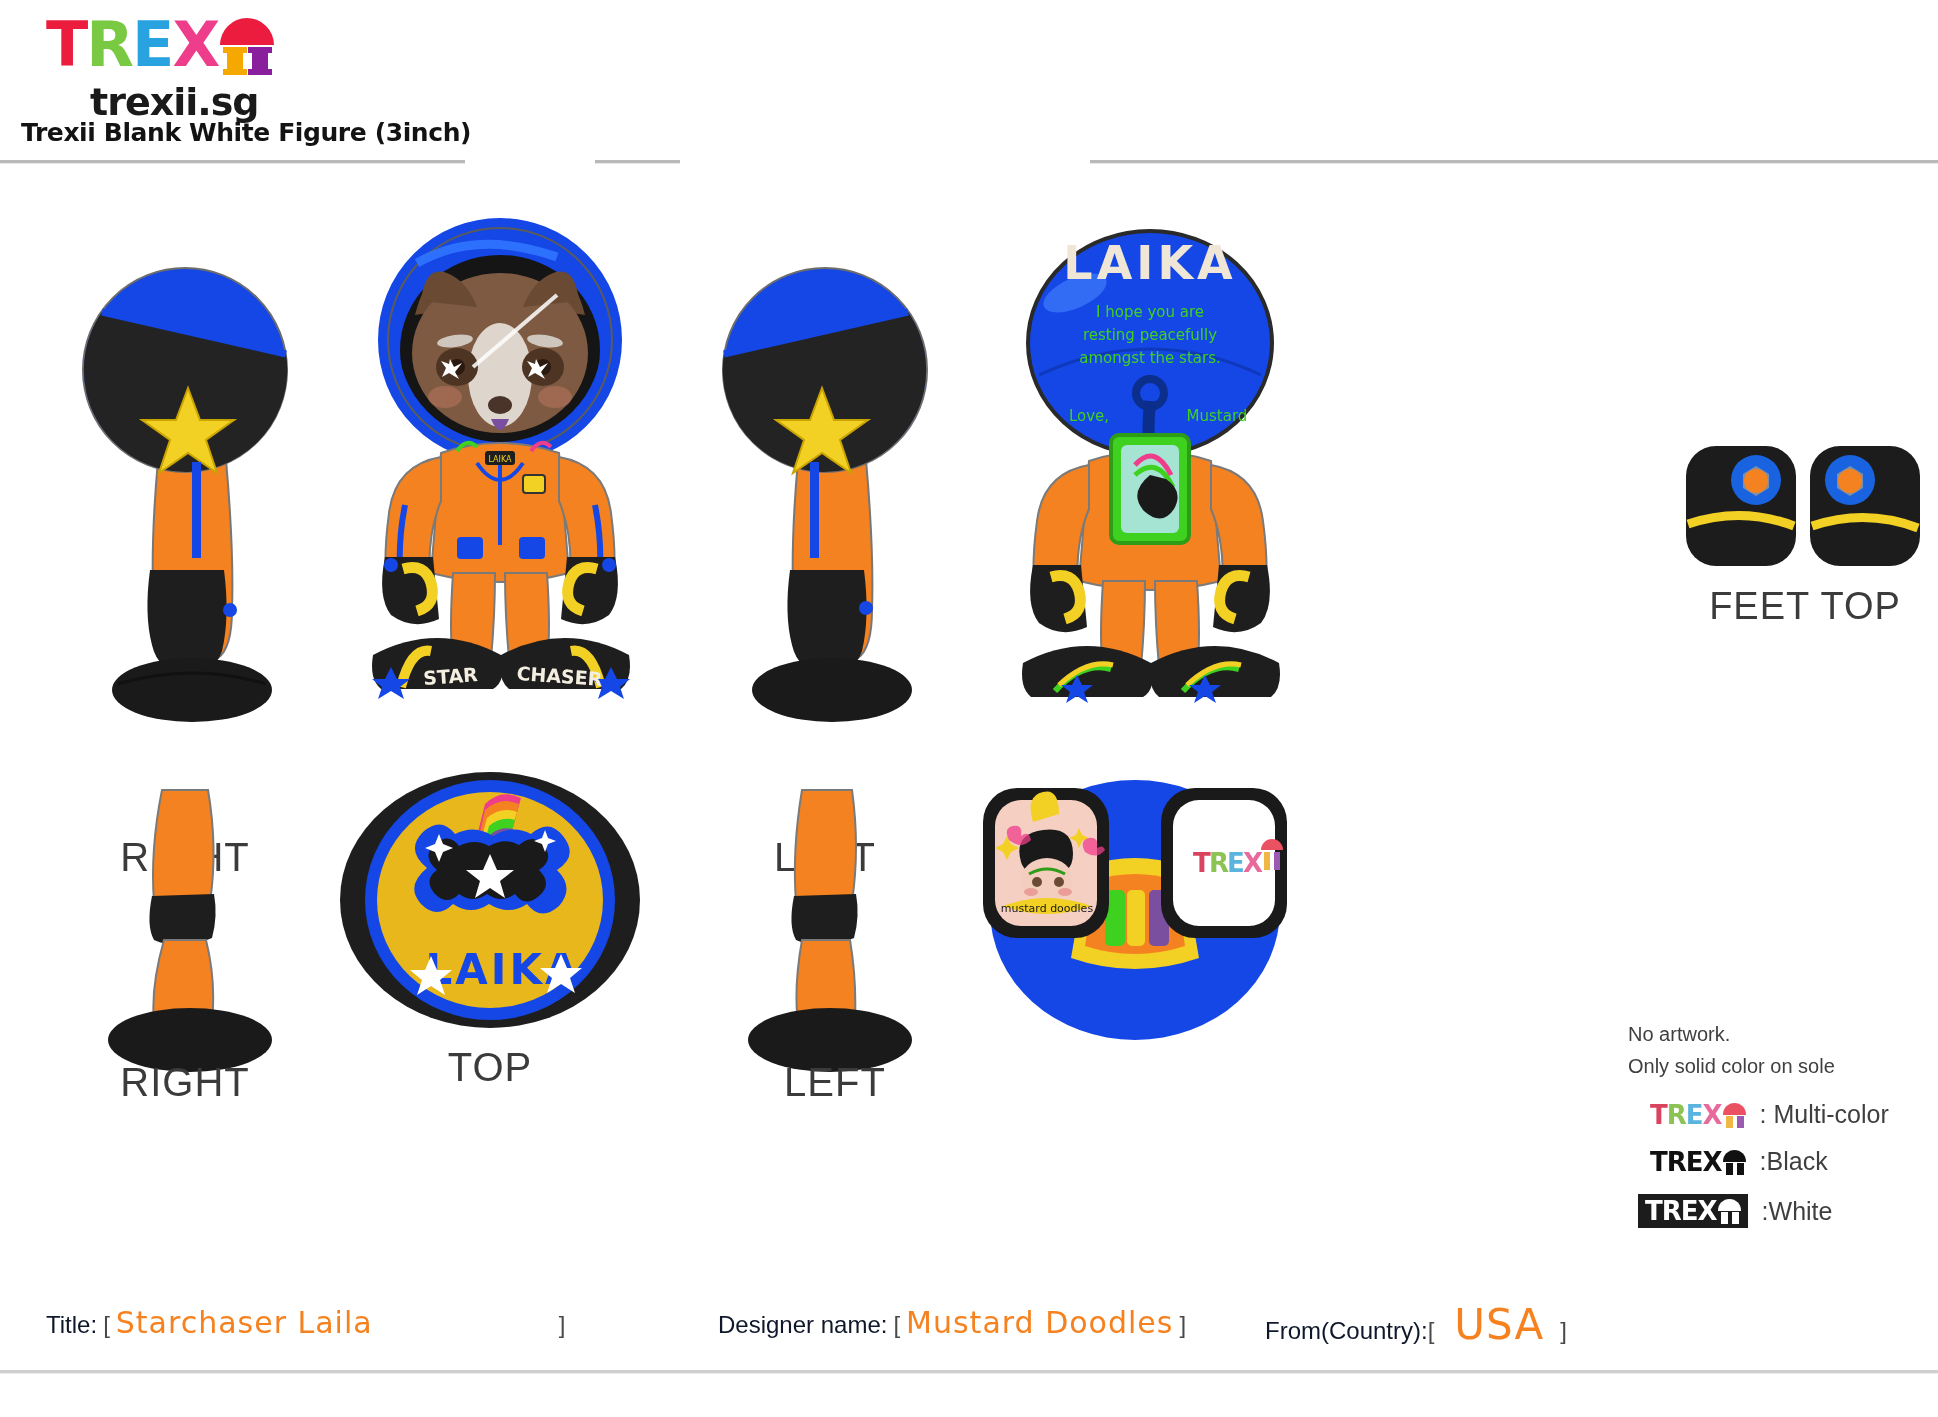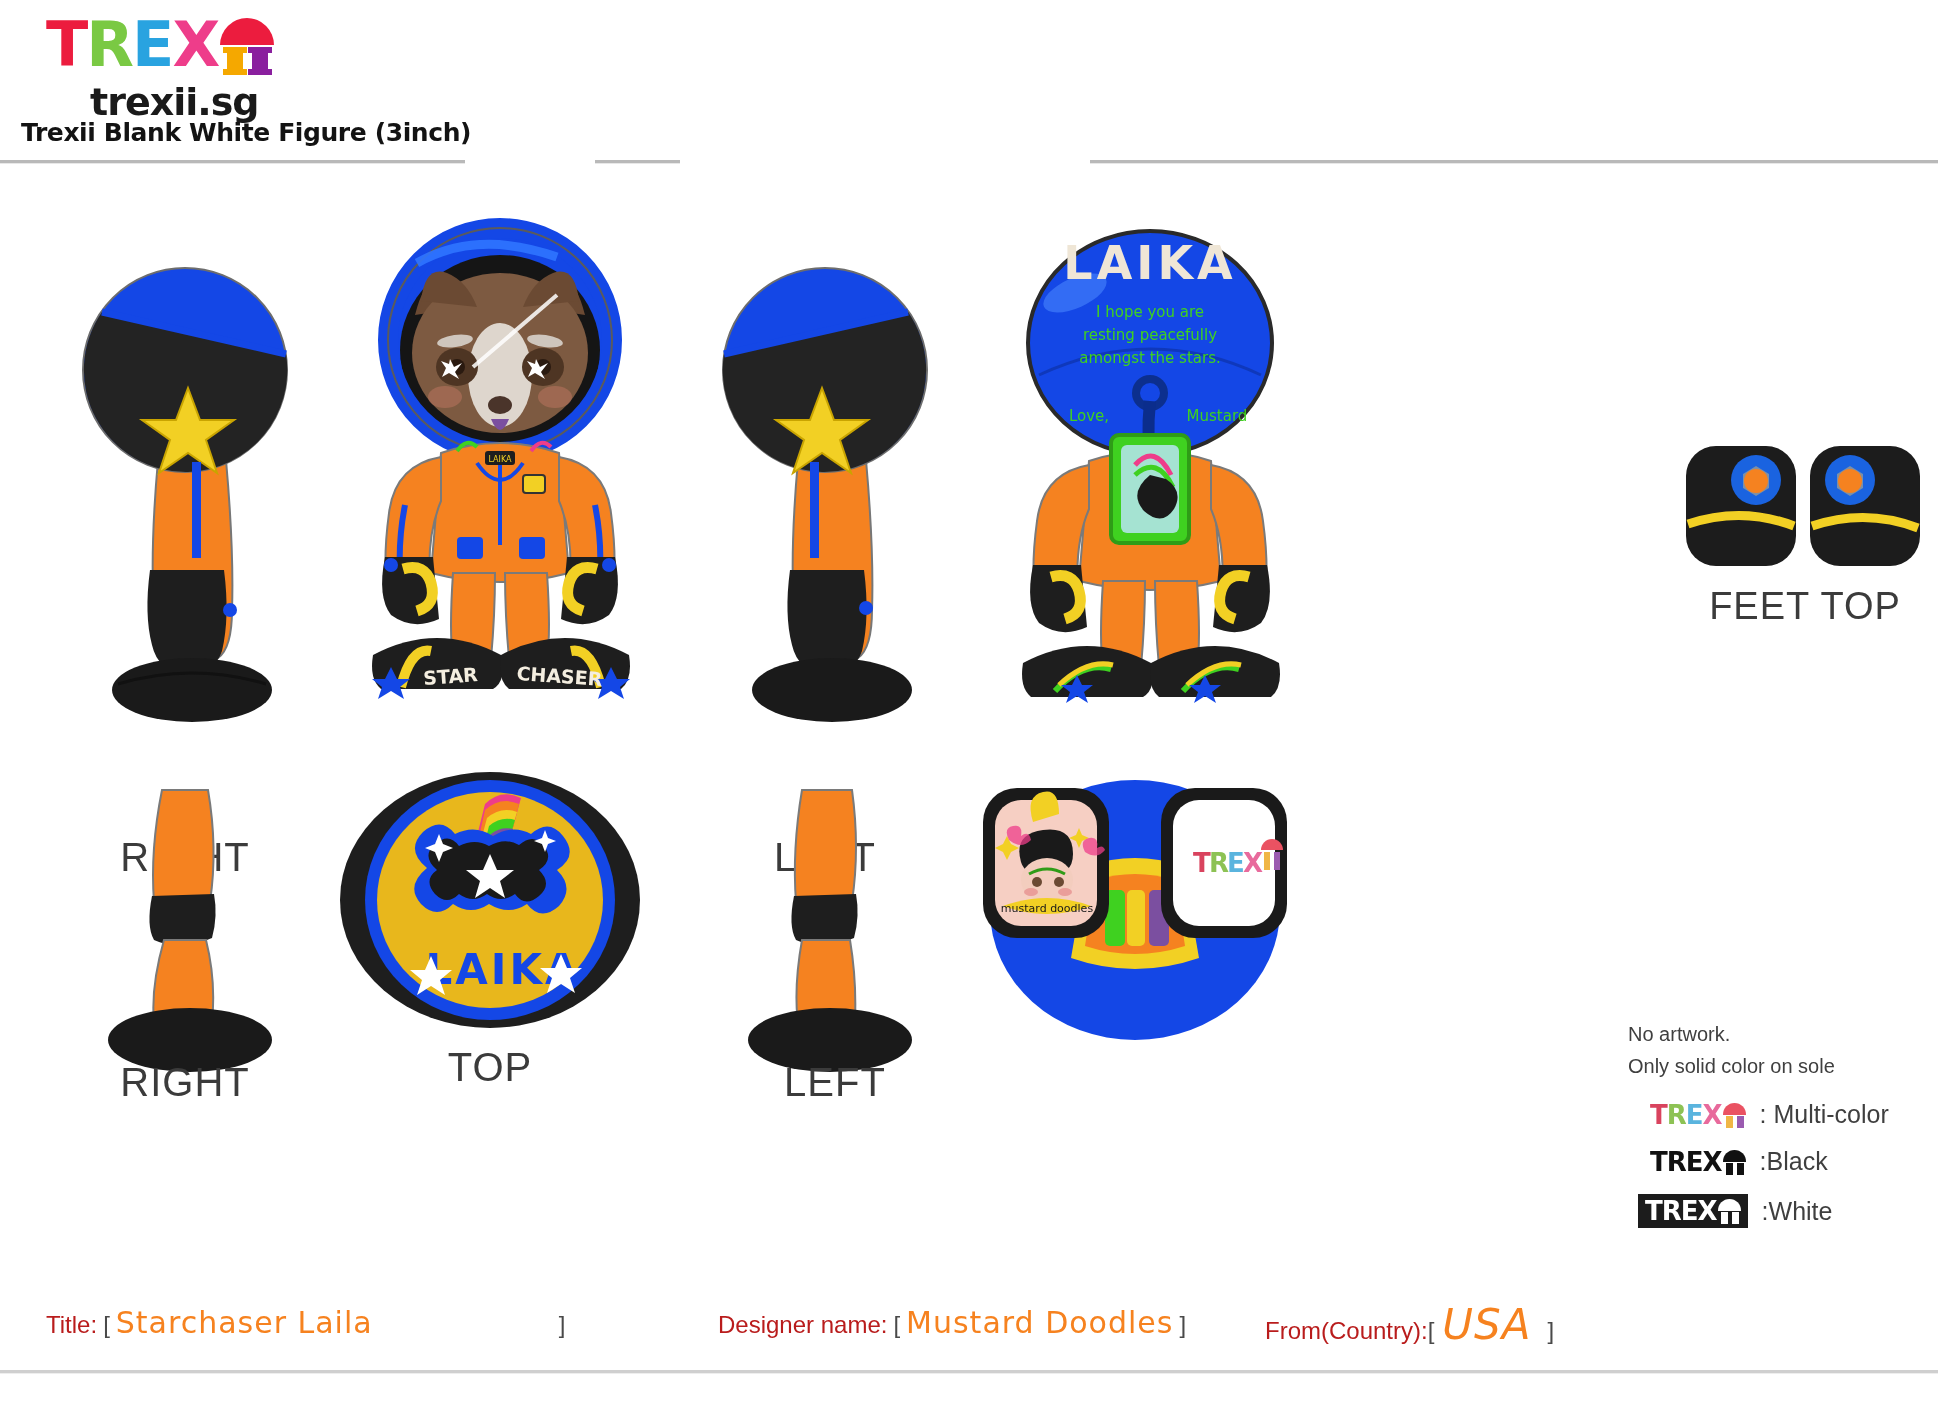--- a/index.html
+++ b/index.html
@@ -47,21 +47,21 @@
     position: absolute; width: 100%; text-align: center;
     font-family: "Liberation Sans", sans-serif; font-size: 40px;
     color: #3b3b3b; letter-spacing: 1px;
   }
   .art { position: absolute; left: 0; top: 0; }
 
   
   .footer-rule { position: absolute; left: 0; top: 1370px; width: 1938px; height: 3px;
                  background: #cfcfcf; box-shadow: 0 1px 0 #eee; }
   .field { position: absolute; display: flex; align-items: baseline; white-space: nowrap; }
-  .field-label { font-family: "Liberation Sans", sans-serif; font-size: 24px; color: #b91c1c; }
+  .field-label { font-family: "Liberation Sans", sans-serif; font-size: 24px; color: #0f172a; }
   .brk { font-family: "Liberation Sans", sans-serif; font-size: 24px; color: #4a4a4a; }
   .field-value {
     font-family: "DejaVu Sans", sans-serif; color: #f6821f;
     font-size: 30px; letter-spacing: 1px; padding: 0 6px;
   }
   .field-value.big { font-size: 42px; }
 
   
   .legend { position: absolute; left: 1628px; top: 1018px; width: 300px; }
   .legend-note { font-family: "Liberation Sans", sans-serif; font-size: 20px;
@@ -435,18 +435,18 @@
   <div class="field" style="left:718px; top:1305px;">
     <span class="field-label">Designer name:</span>
     <span class="brk" style="margin-left:6px;">[</span>
     <span class="field-value">Mustard Doodles</span>
     <span class="brk">]</span>
   </div>
 
   <div class="field" style="left:1265px; top:1300px;">
     <span class="field-label">From(Country):</span>
     <span class="brk">[</span>
-    <span class="field-value big" style="margin-left:2px;font-style:italic;">USA</span>
+    <span class="field-value big" style="margin-left:14px;">USA</span>
     <span class="brk" style="margin-left:10px;">]</span>
   </div>
 
   <div class="footer-rule"></div>
 </div>
 
 </body></html>

